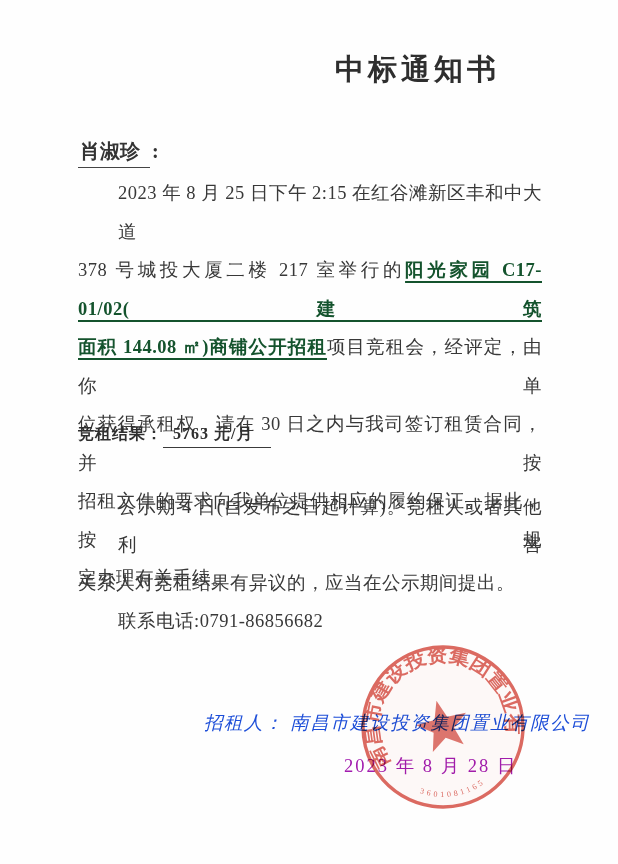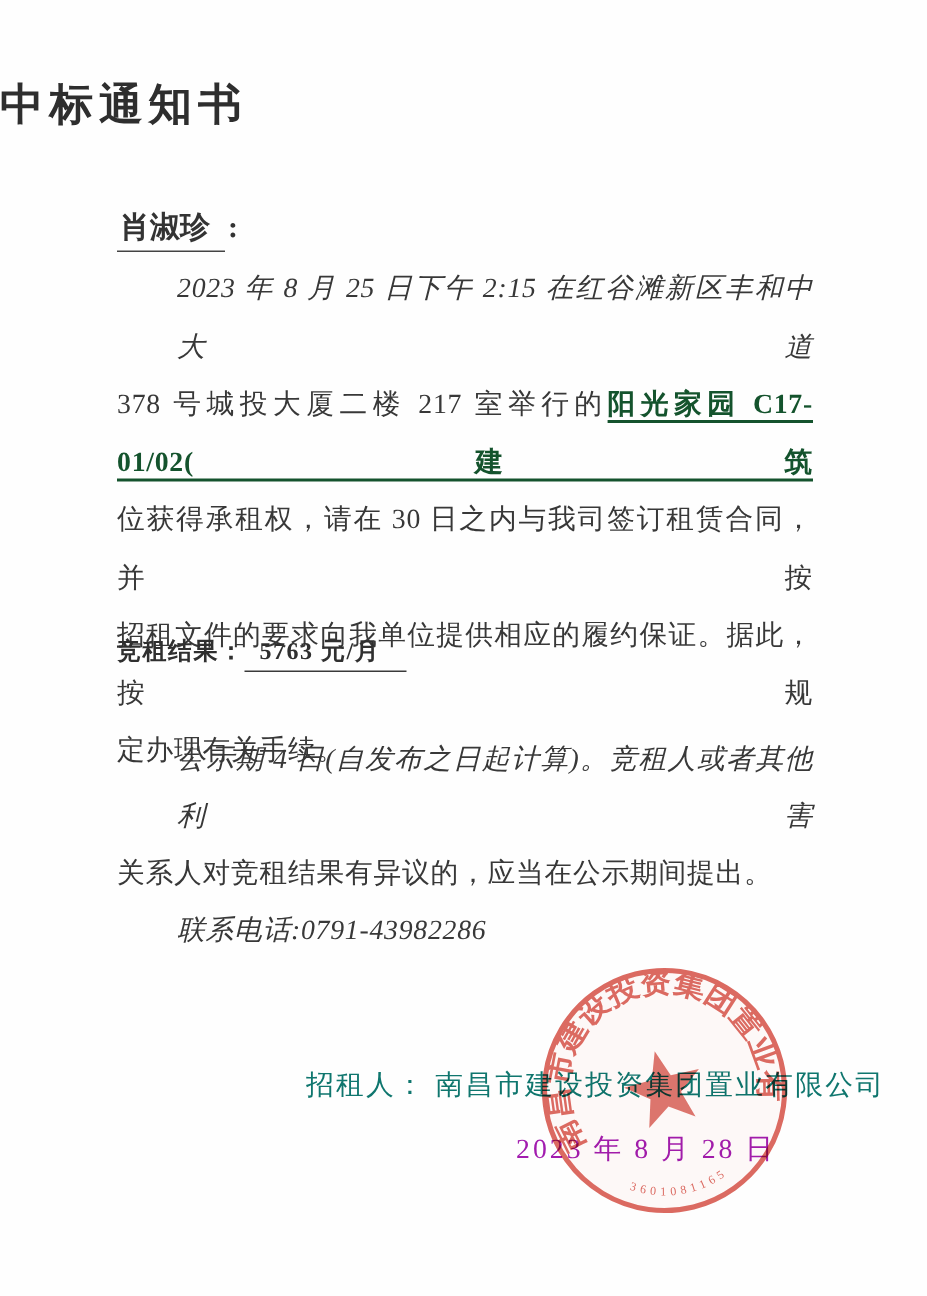--- a/index.html
+++ b/index.html
@@ -6,21 +6,21 @@
   .page {
     position:relative;
     width:618px; height:864px;
     background:#fefefe;
     font-family:"Liberation Serif","DejaVu Serif",serif;
     color:#383838;
     overflow:hidden;
   }
   .doc-title {
     position:absolute; left:0; top:50px; width:500px;
-    text-align:left;
+    text-align:right;
     font-size:29px; font-weight:bold; letter-spacing:4px;
     color:#2e2e2e;
   }
   .addressee {
     position:absolute; left:78px; top:138px;
     font-size:20px; font-weight:bold; color:#333;
   }
   .addressee .name {
     border-bottom:1.6px solid #444;
     padding:0 10px 2px 2px;
@@ -29,41 +29,41 @@
   .addressee .colon { margin-left:2px; }
   .body-par {
     position:absolute; left:78px; top:174px; width:464px;
     font-size:18.5px; line-height:38.5px; letter-spacing:0.5px;
   }
   .notice-par {
     position:absolute; left:78px; top:488px; width:464px;
     font-size:18.5px; line-height:38px; letter-spacing:0.5px;
   }
   .jline { text-align:justify; text-align-last:justify; text-justify:inter-character; }
-  .indent { padding-left:40px;font-style:italic; }
+  .indent { padding-left:40px; }
   .bu {
     font-weight:bold;
     text-decoration:underline;
     text-underline-offset:5px;
     text-decoration-thickness:1.6px;
     color:#14532d;
   }
   .result-line {
     position:absolute; left:78px; top:424px;
     font-size:16px; font-weight:bold; color:#2f2f2f;
     letter-spacing:1px;
   }
   .result-line .value {
     border-bottom:1.7px solid #3a3a3a;
     padding:0 18px 2px 10px;
     display:inline-block;
   }
   .lessor-line {
     position:absolute; left:204px; top:710px;
-    font-size:18.5px; letter-spacing:1.5px; color:#0f766e;
+    font-size:18.5px; letter-spacing:1.5px; color:#1d4ed8;font-style:italic;
   }
   .date-line {
     position:absolute; left:344px; top:753px;
     font-size:18.5px; letter-spacing:2px; color:#a21caf;
   }
   .seal {
     position:absolute; left:353px; top:639px;
     width:180px; height:180px;
     mix-blend-mode:multiply;
     opacity:0.9;
@@ -78,33 +78,34 @@
 
   <div class="doc-title">中标通知书</div>
 
   <div class="addressee">
     <span class="name">肖淑珍</span><span class="colon">:</span>
   </div>
 
   <div class="body-par">
     <div class="jline indent"><span>2023 年 8 月 25 日下午 2:15 在红谷滩新区丰和中大道</span></div>
     <div class="jline"><span>378 号城投大厦二楼 217 室举行的</span><span class="bu">阳光家园 C17-01/02(建筑</span></div>
+    <div class="jline"><span class="bu">面积 144.08 ㎡)商铺公开招租</span><span>项目竞租会，经评定，由你单</span></div>
     <div class="jline"><span>位获得承租权，请在 30 日之内与我司签订租赁合同，并按</span></div>
     <div class="jline"><span>招租文件的要求向我单位提供相应的履约保证。据此，按规</span></div>
     <div><span>定办理有关手续。</span></div>
   </div>
 
   <div class="result-line">
     <span>竞租结果：</span><span class="value">5763 元/月</span>
   </div>
 
   <div class="notice-par">
     <div class="jline indent"><span>公示期 4 日(自发布之日起计算)。竞租人或者其他利害</span></div>
     <div><span>关系人对竞租结果有异议的，应当在公示期间提出。</span></div>
-    <div class="indent"><span>联系电话:0791-43982286</span></div>
+    <div class="indent"><span>联系电话:0791-86856682</span></div>
   </div>
 
   <div class="lessor-line">招租人： 南昌市建设投资集团置业有限公司</div>
   <div class="date-line">2023 年 8 月 28 日</div>
 
   <svg class="seal" viewBox="0 0 180 180" xmlns="http://www.w3.org/2000/svg">
     <g transform="rotate(-14 90 88)">
       <circle cx="90" cy="88" r="80" fill="rgba(226,110,100,0.05)" stroke="#d85a50" stroke-width="3.4"></circle>
       <defs>
         <path id="arcCompany" d="M 30.6 110.4 A 64 64 0 1 1 149.4 110.4" fill="none"></path>

